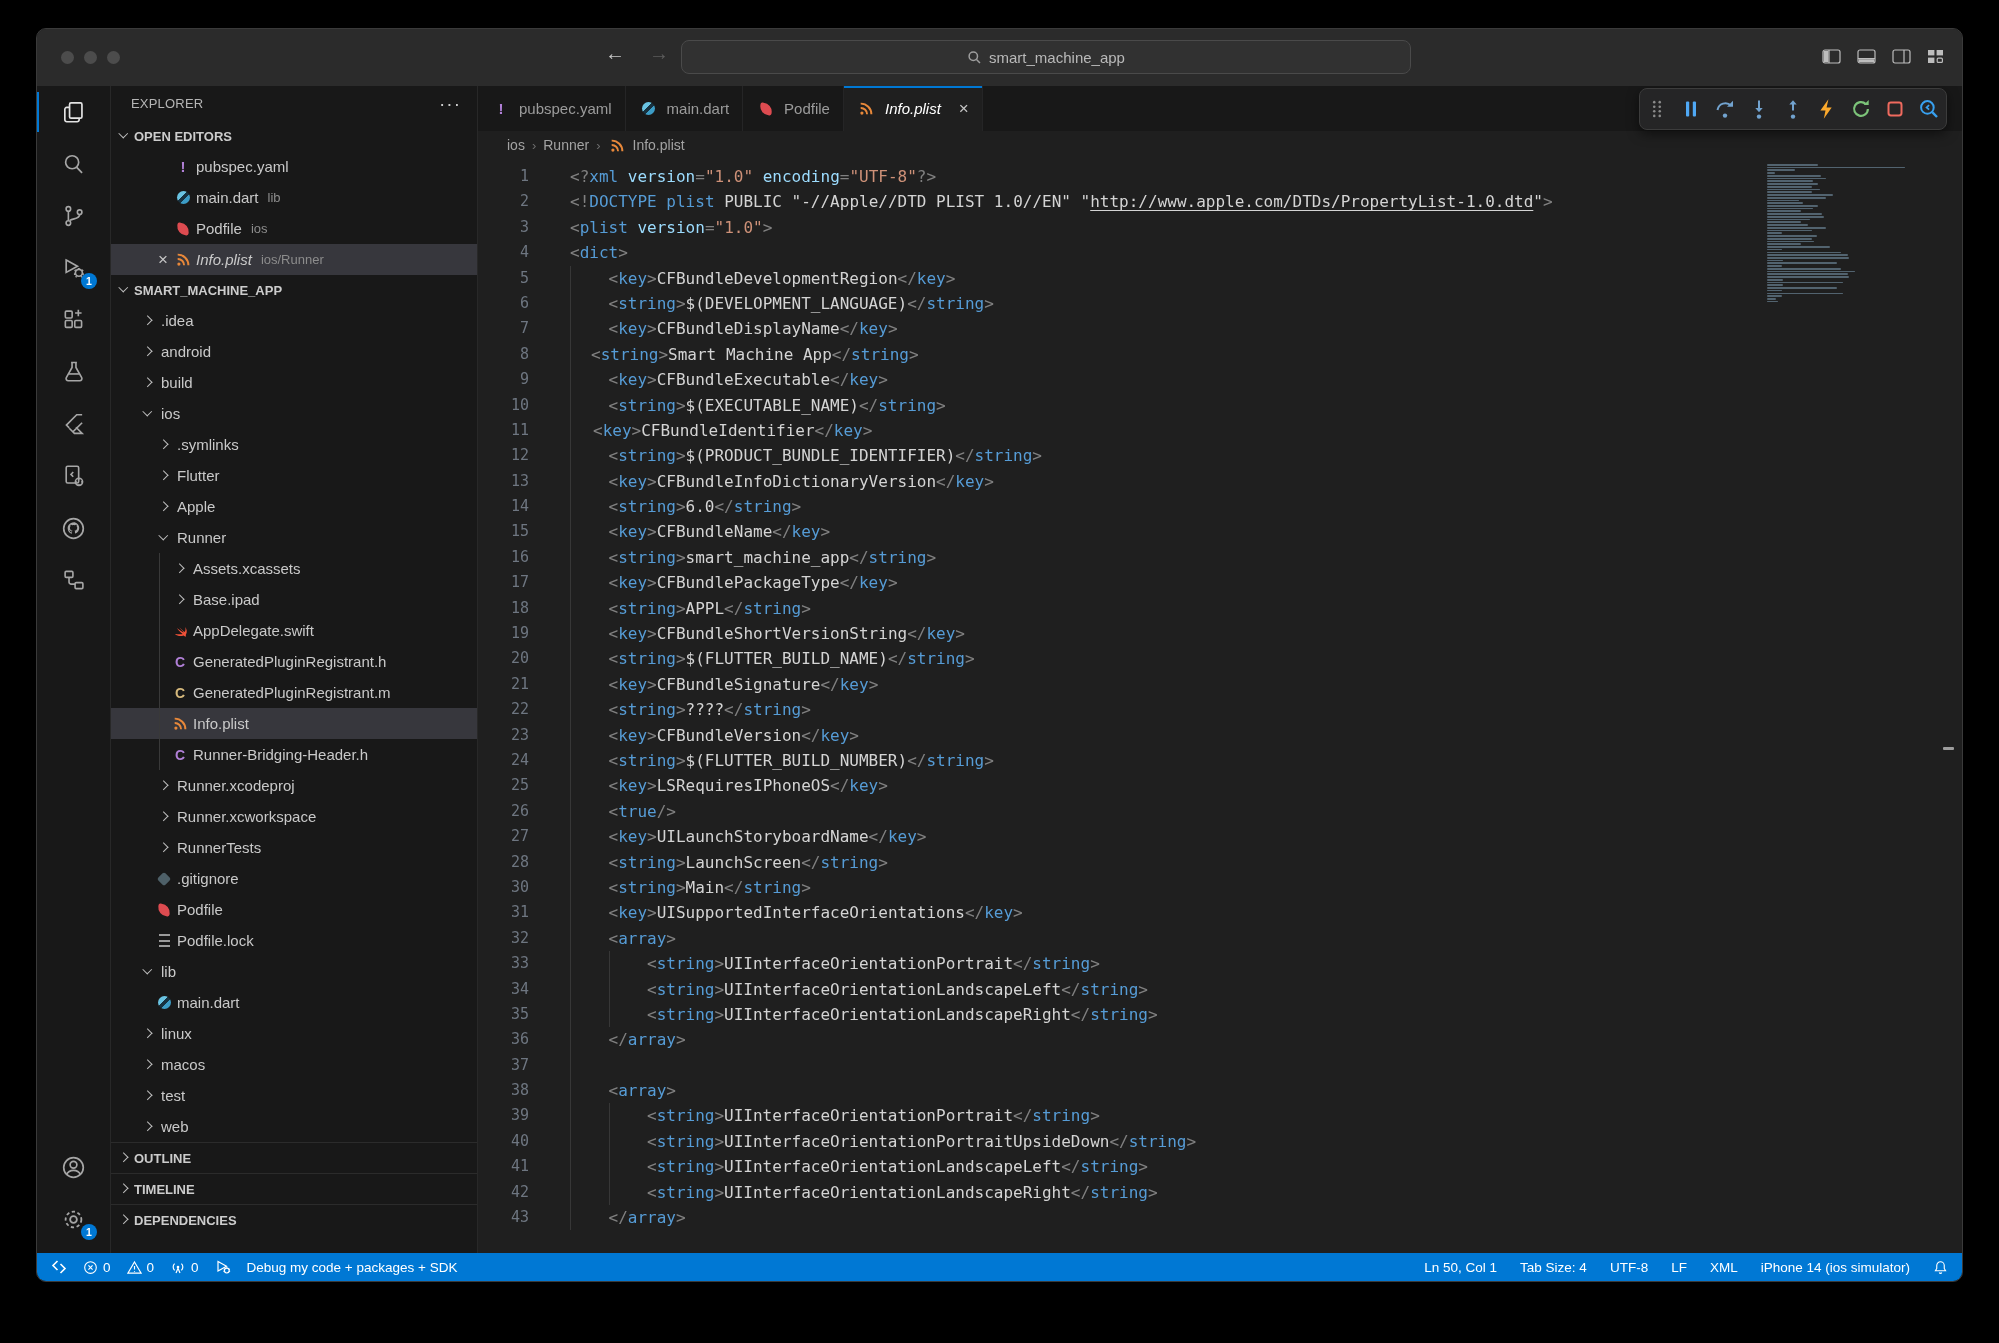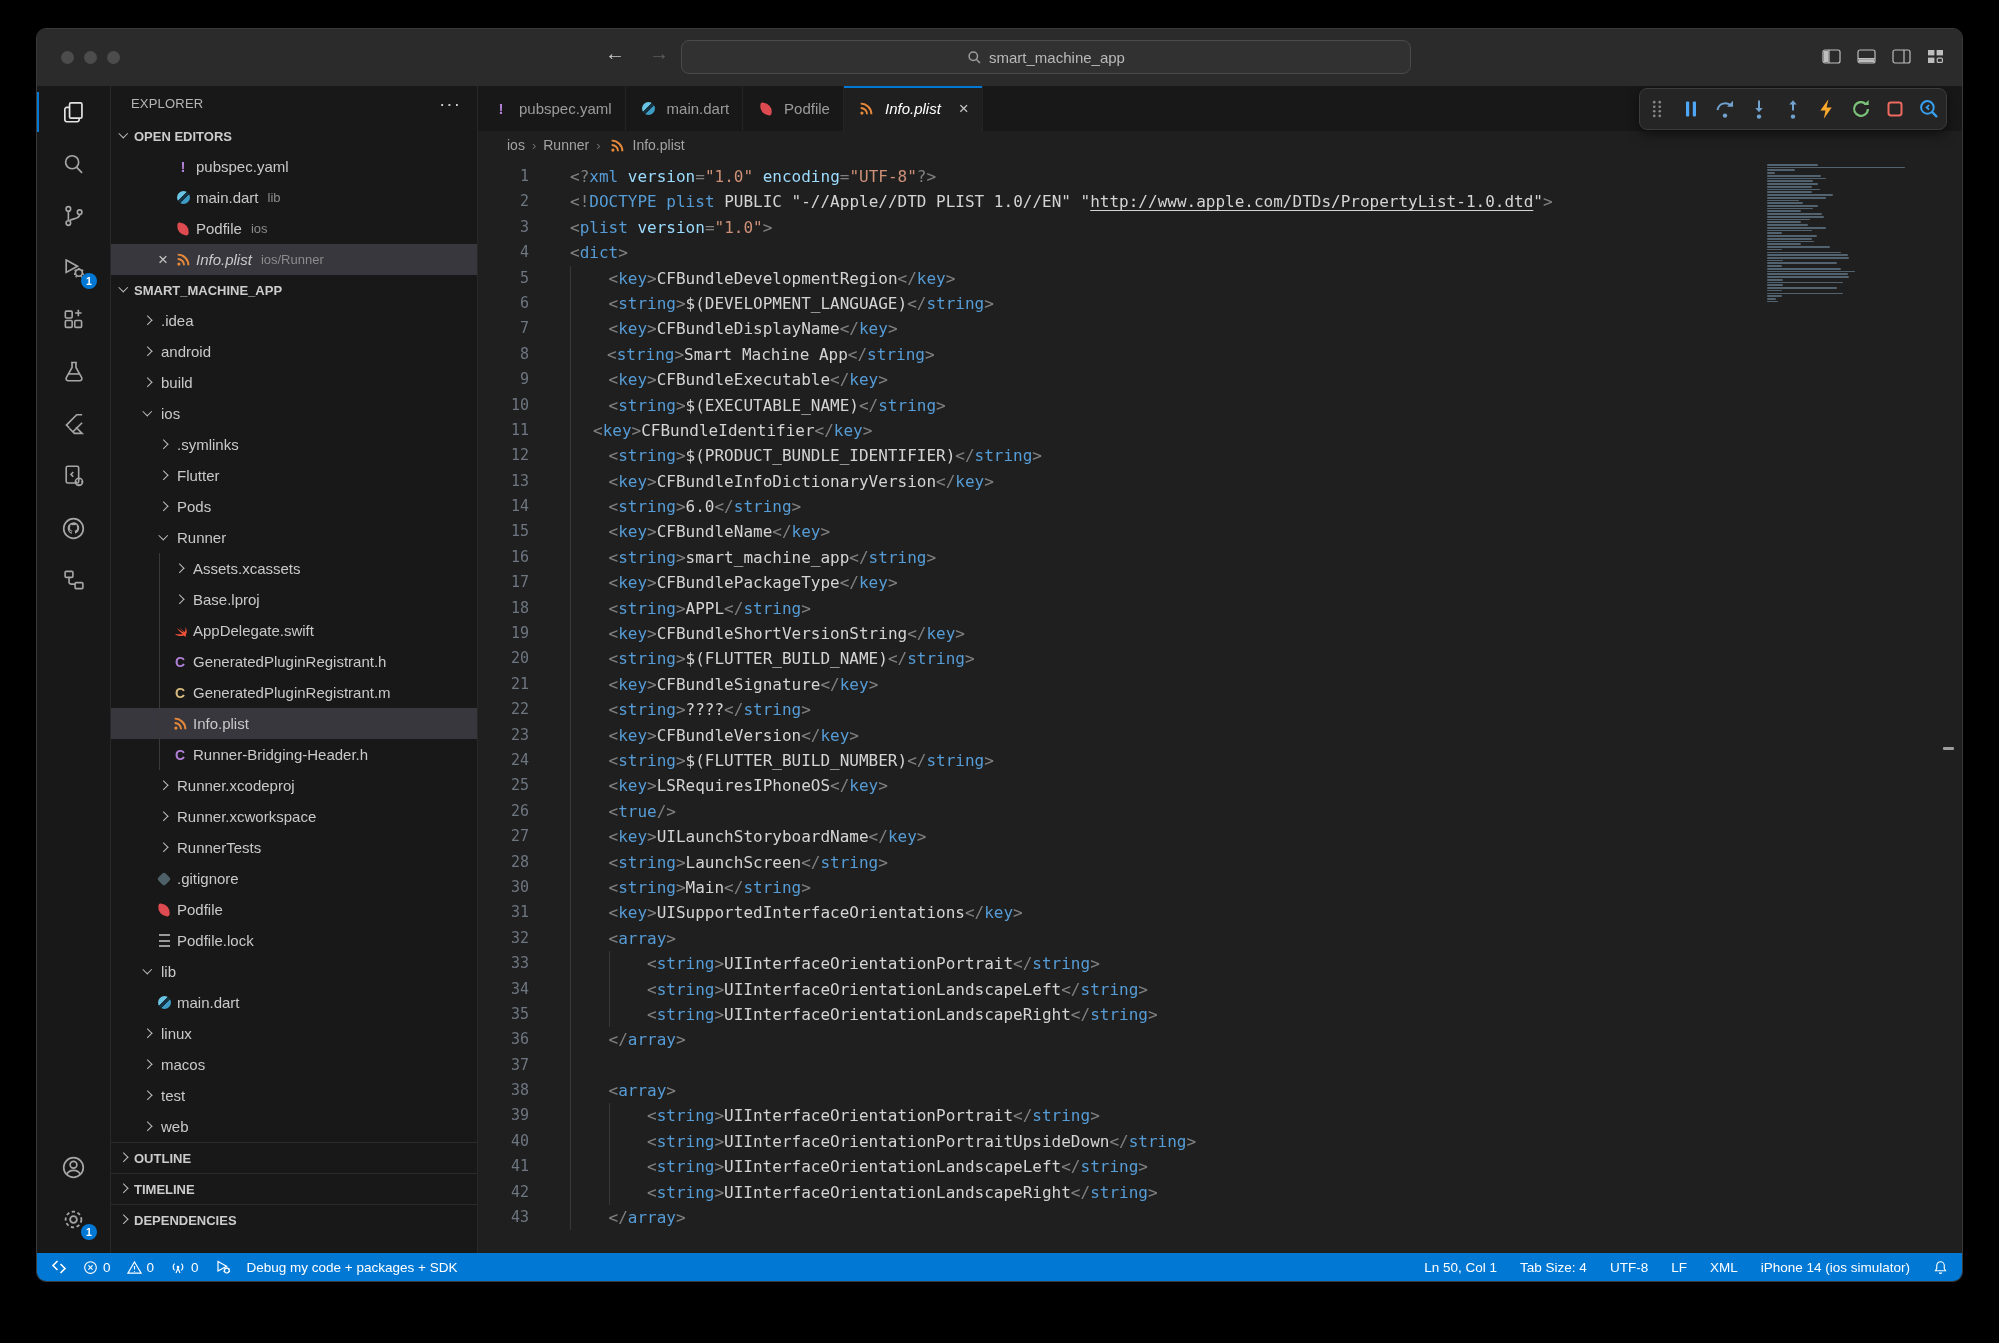--- a/index.html
+++ b/index.html
@@ -290,33 +290,33 @@
           <div class="row" style="padding-left:43px">
             <span class="tw col"></span>
             <span class="label">.symlinks</span>
           </div>
           <div class="row" style="padding-left:43px">
             <span class="tw col"></span>
             <span class="label">Flutter</span>
           </div>
           <div class="row" style="padding-left:43px">
             <span class="tw col"></span>
-            <span class="label">Pods</span>
+            <span class="label">Apple</span>
           </div>
           <div class="row" style="padding-left:43px">
             <span class="tw exp"></span>
             <span class="label">Runner</span>
           </div>
           <div class="row g3" style="padding-left:59px">
             <span class="tw col"></span>
             <span class="label">Assets.xcassets</span>
           </div>
           <div class="row g3" style="padding-left:59px">
             <span class="tw col"></span>
-            <span class="label">Base.lproj</span>
+            <span class="label">Base.ipad</span>
           </div>
           <div class="row g3" style="padding-left:59px">
             <span class="fi">
               <svg width="15" height="15" viewBox="0 0 16 16">
                 <path fill="#f05138" d="M2 11.6c2.6 2.2 6.2 3 9.2 1.6.9.5 1.6 1.3 2.8 1.3-.5-1-.4-1.9 0-2.7 1.3-2.3.7-5.2-1-7.6.6 2 .4 4-.5 5.4C10.7 8 8.5 5.9 6.8 4.4c1.5 2 3.5 4.1 4.9 5.6C9.2 9.1 6.3 7 4.2 5.2c1.5 2.4 4 5 6.1 6.4-1.8.8-4.6.4-8.3 0z"></path>
               </svg>
             </span>
             <span class="label">AppDelegate.swift</span>
           </div>
           <div class="row g3" style="padding-left:59px">
@@ -531,21 +531,21 @@
           </span>
         </div>
       <div class="code" id="code">
           <div class="cl"><span class="ln">1</span><span class="lt" style="padding-left:0px"><span class="s-p">&lt;?</span><span class="s-t">xml</span><span class="s-x"> </span><span class="s-a">version</span><span class="s-p">=</span><span class="s-v">"1.0"</span><span class="s-x"> </span><span class="s-a">encoding</span><span class="s-p">=</span><span class="s-v">"UTF-8"</span><span class="s-p">?&gt;</span></span></div>
           <div class="cl"><span class="ln">2</span><span class="lt" style="padding-left:0px"><span class="s-p">&lt;!</span><span class="s-t">DOCTYPE</span><span class="s-x"> </span><span class="s-t">plist</span><span class="s-x"> PUBLIC </span><span class="s-x">"-//Apple//DTD PLIST 1.0//EN" "</span><span class="s-xu">http://www.apple.com/DTDs/PropertyList-1.0.dtd</span><span class="s-x">"</span><span class="s-p">&gt;</span></span></div>
           <div class="cl"><span class="ln">3</span><span class="lt" style="padding-left:0px"><span class="s-p">&lt;</span><span class="s-t">plist</span><span class="s-x"> </span><span class="s-a">version</span><span class="s-p">=</span><span class="s-v">"1.0"</span><span class="s-p">&gt;</span></span></div>
           <div class="cl"><span class="ln">4</span><span class="lt" style="padding-left:0px"><span class="s-p">&lt;</span><span class="s-t">dict</span><span class="s-p">&gt;</span></span></div>
           <div class="cl"><i class="ig" style="left:92px"></i><span class="ln">5</span><span class="lt" style="padding-left:38.5px"><span class="s-p">&lt;</span><span class="s-t">key</span><span class="s-p">&gt;</span><span class="s-x">CFBundleDevelopmentRegion</span><span class="s-p">&lt;/</span><span class="s-t">key</span><span class="s-p">&gt;</span></span></div>
           <div class="cl"><i class="ig" style="left:92px"></i><span class="ln">6</span><span class="lt" style="padding-left:38.5px"><span class="s-p">&lt;</span><span class="s-t">string</span><span class="s-p">&gt;</span><span class="s-x">$(DEVELOPMENT_LANGUAGE)</span><span class="s-p">&lt;/</span><span class="s-t">string</span><span class="s-p">&gt;</span></span></div>
           <div class="cl"><i class="ig" style="left:92px"></i><span class="ln">7</span><span class="lt" style="padding-left:38.5px"><span class="s-p">&lt;</span><span class="s-t">key</span><span class="s-p">&gt;</span><span class="s-x">CFBundleDisplayName</span><span class="s-p">&lt;/</span><span class="s-t">key</span><span class="s-p">&gt;</span></span></div>
-          <div class="cl"><i class="ig" style="left:92px"></i><span class="ln">8</span><span class="lt" style="padding-left:37px"><span class="s-p">&lt;</span><span class="s-t">string</span><span class="s-p">&gt;</span><span class="s-x">Smart Machine App</span><span class="s-p">&lt;/</span><span class="s-t">string</span><span class="s-p">&gt;</span></span></div>
+          <div class="cl"><i class="ig" style="left:92px"></i><span class="ln">8</span><span class="lt" style="padding-left:21px"><span class="s-p">&lt;</span><span class="s-t">string</span><span class="s-p">&gt;</span><span class="s-x">Smart Machine App</span><span class="s-p">&lt;/</span><span class="s-t">string</span><span class="s-p">&gt;</span></span></div>
           <div class="cl"><i class="ig" style="left:92px"></i><span class="ln">9</span><span class="lt" style="padding-left:38.5px"><span class="s-p">&lt;</span><span class="s-t">key</span><span class="s-p">&gt;</span><span class="s-x">CFBundleExecutable</span><span class="s-p">&lt;/</span><span class="s-t">key</span><span class="s-p">&gt;</span></span></div>
           <div class="cl"><i class="ig" style="left:92px"></i><span class="ln">10</span><span class="lt" style="padding-left:38.5px"><span class="s-p">&lt;</span><span class="s-t">string</span><span class="s-p">&gt;</span><span class="s-x">$(EXECUTABLE_NAME)</span><span class="s-p">&lt;/</span><span class="s-t">string</span><span class="s-p">&gt;</span></span></div>
           <div class="cl"><i class="ig" style="left:92px"></i><span class="ln">11</span><span class="lt" style="padding-left:23px"><span class="s-p">&lt;</span><span class="s-t">key</span><span class="s-p">&gt;</span><span class="s-x">CFBundleIdentifier</span><span class="s-p">&lt;/</span><span class="s-t">key</span><span class="s-p">&gt;</span></span></div>
           <div class="cl"><i class="ig" style="left:92px"></i><span class="ln">12</span><span class="lt" style="padding-left:38.5px"><span class="s-p">&lt;</span><span class="s-t">string</span><span class="s-p">&gt;</span><span class="s-x">$(PRODUCT_BUNDLE_IDENTIFIER)</span><span class="s-p">&lt;/</span><span class="s-t">string</span><span class="s-p">&gt;</span></span></div>
           <div class="cl"><i class="ig" style="left:92px"></i><span class="ln">13</span><span class="lt" style="padding-left:38.5px"><span class="s-p">&lt;</span><span class="s-t">key</span><span class="s-p">&gt;</span><span class="s-x">CFBundleInfoDictionaryVersion</span><span class="s-p">&lt;/</span><span class="s-t">key</span><span class="s-p">&gt;</span></span></div>
           <div class="cl"><i class="ig" style="left:92px"></i><span class="ln">14</span><span class="lt" style="padding-left:38.5px"><span class="s-p">&lt;</span><span class="s-t">string</span><span class="s-p">&gt;</span><span class="s-x">6.0</span><span class="s-p">&lt;/</span><span class="s-t">string</span><span class="s-p">&gt;</span></span></div>
           <div class="cl"><i class="ig" style="left:92px"></i><span class="ln">15</span><span class="lt" style="padding-left:38.5px"><span class="s-p">&lt;</span><span class="s-t">key</span><span class="s-p">&gt;</span><span class="s-x">CFBundleName</span><span class="s-p">&lt;/</span><span class="s-t">key</span><span class="s-p">&gt;</span></span></div>
           <div class="cl"><i class="ig" style="left:92px"></i><span class="ln">16</span><span class="lt" style="padding-left:38.5px"><span class="s-p">&lt;</span><span class="s-t">string</span><span class="s-p">&gt;</span><span class="s-x">smart_machine_app</span><span class="s-p">&lt;/</span><span class="s-t">string</span><span class="s-p">&gt;</span></span></div>
           <div class="cl"><i class="ig" style="left:92px"></i><span class="ln">17</span><span class="lt" style="padding-left:38.5px"><span class="s-p">&lt;</span><span class="s-t">key</span><span class="s-p">&gt;</span><span class="s-x">CFBundlePackageType</span><span class="s-p">&lt;/</span><span class="s-t">key</span><span class="s-p">&gt;</span></span></div>
           <div class="cl"><i class="ig" style="left:92px"></i><span class="ln">18</span><span class="lt" style="padding-left:38.5px"><span class="s-p">&lt;</span><span class="s-t">string</span><span class="s-p">&gt;</span><span class="s-x">APPL</span><span class="s-p">&lt;/</span><span class="s-t">string</span><span class="s-p">&gt;</span></span></div>

